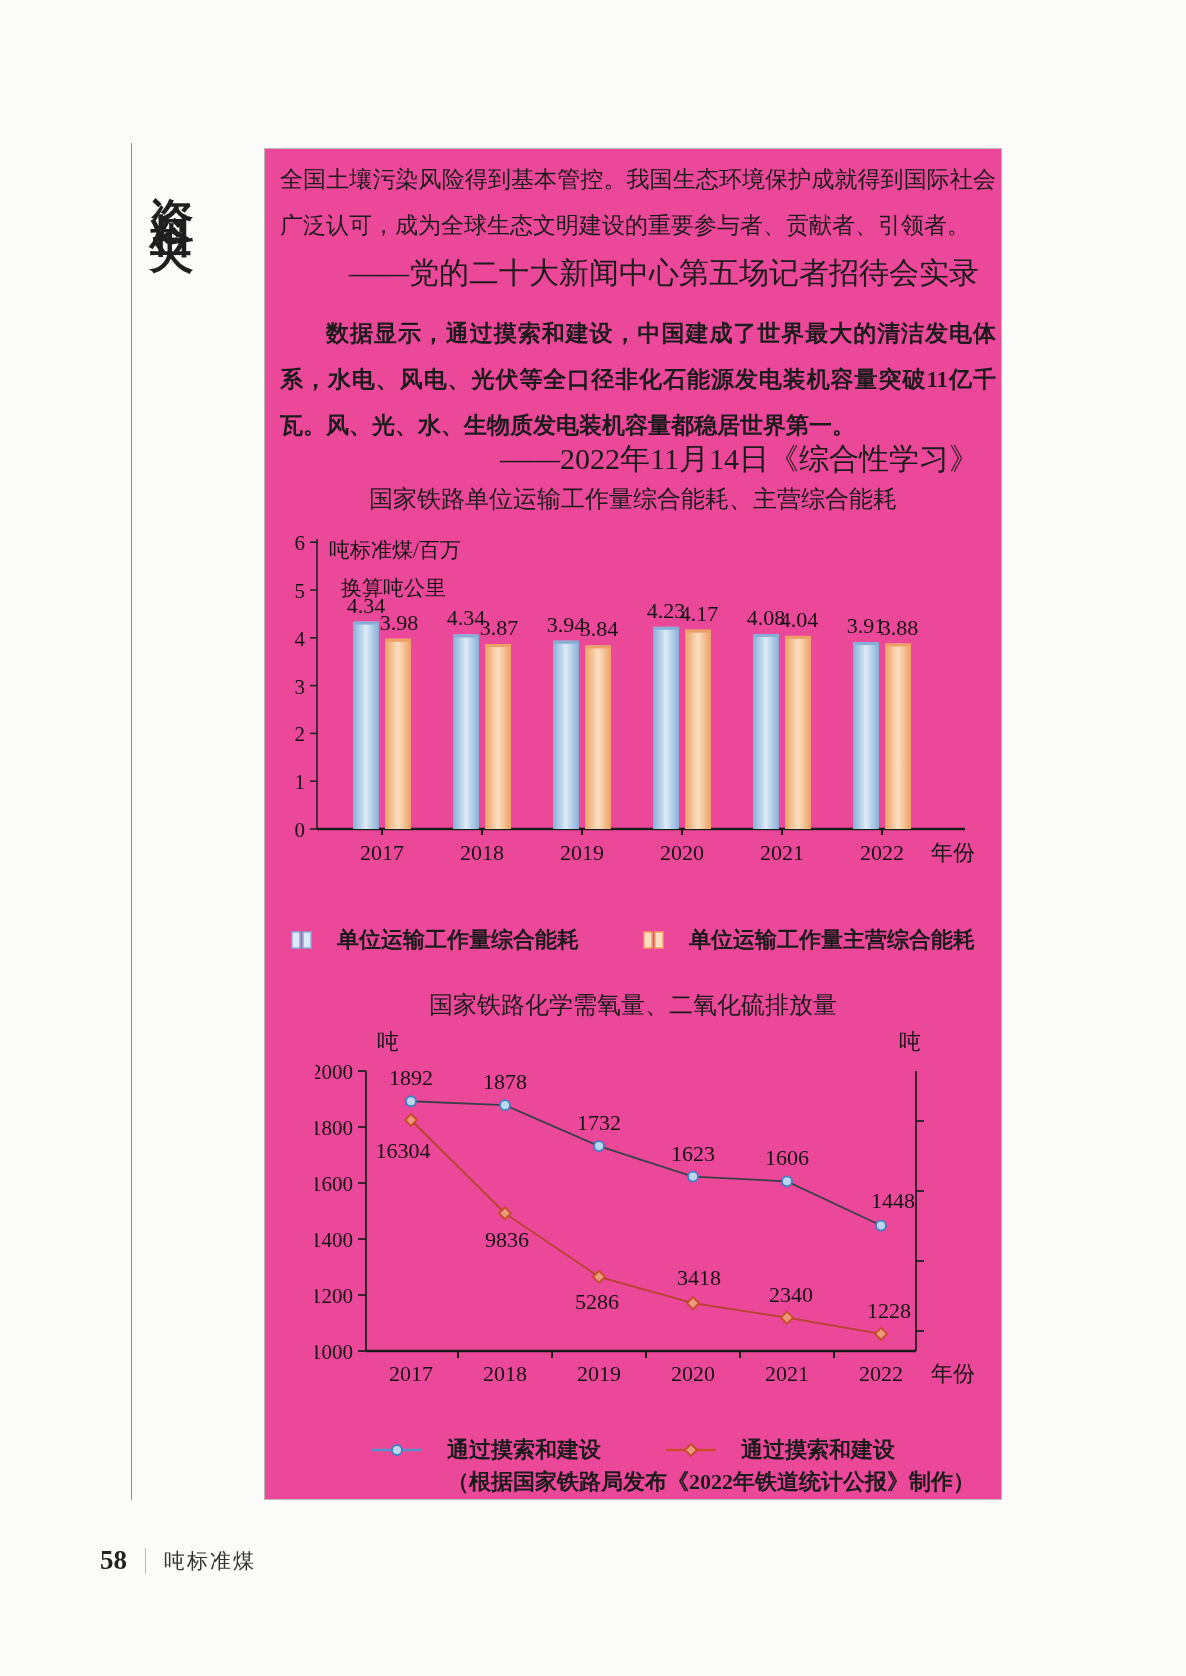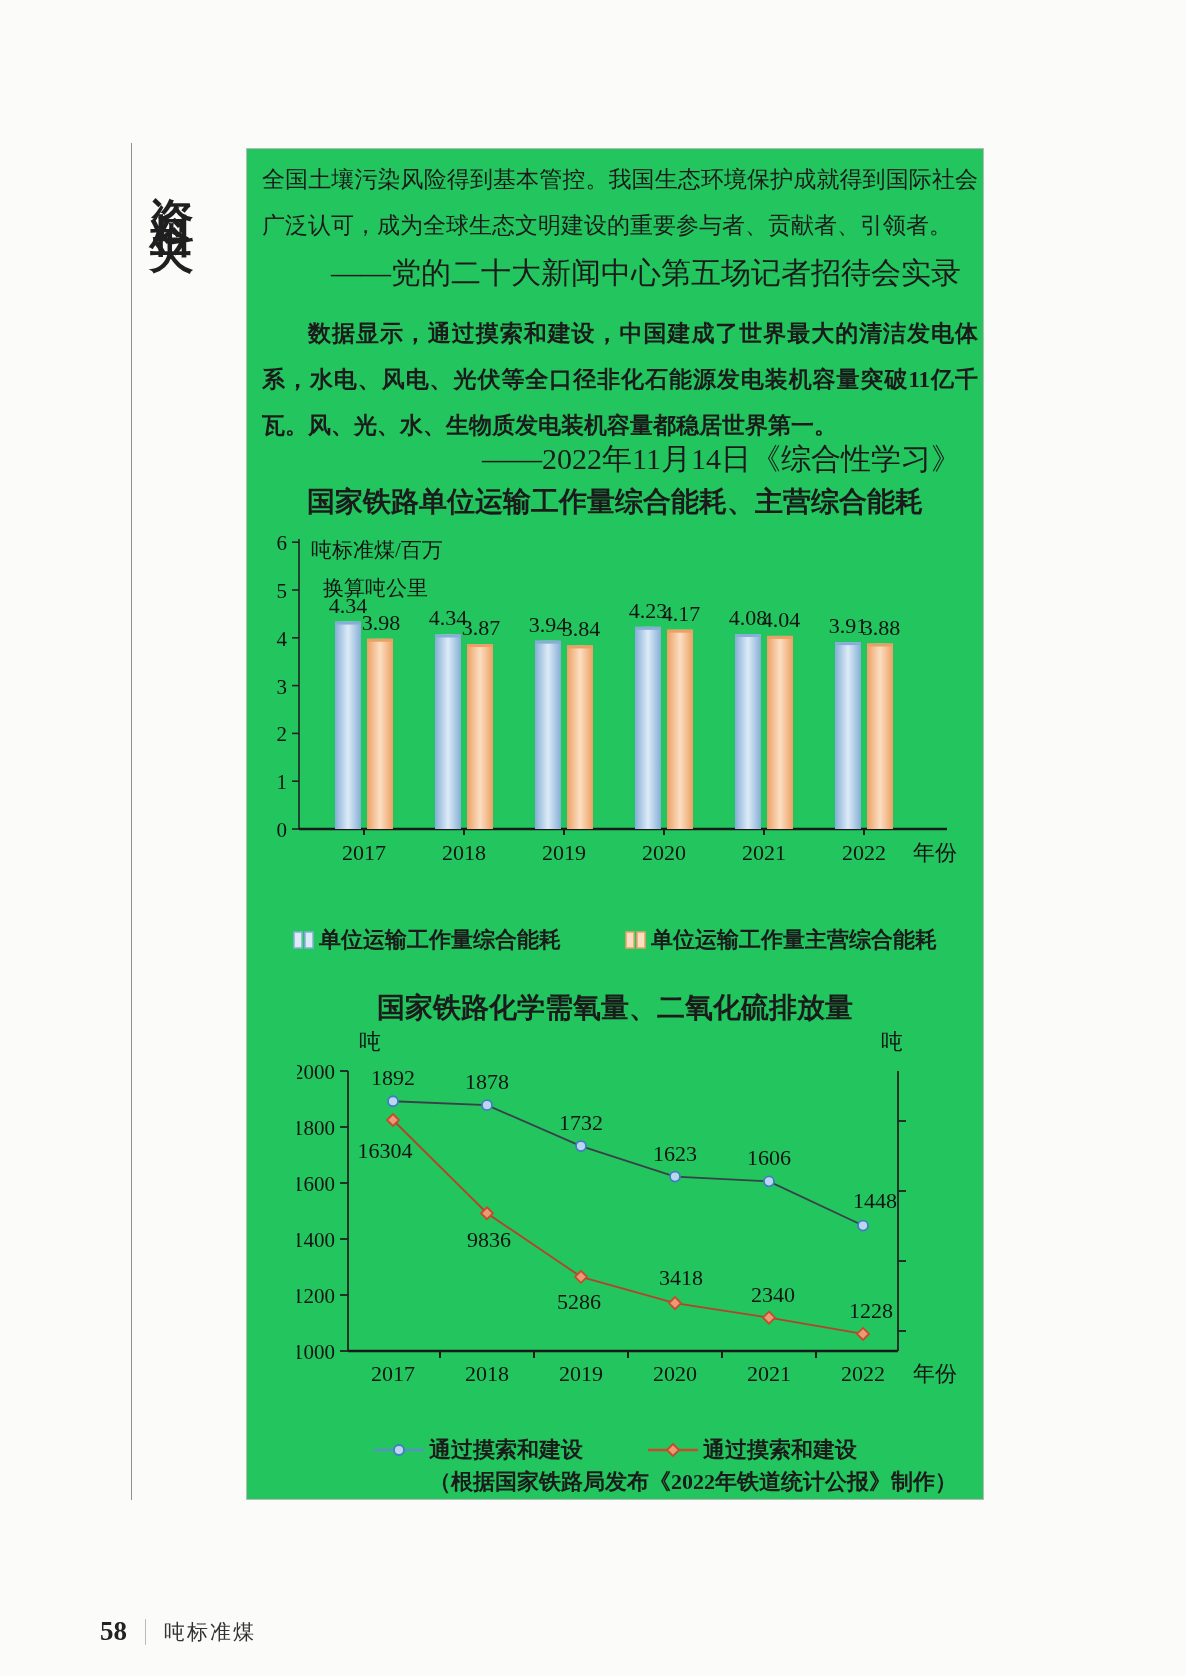--- a/index.html
+++ b/index.html
@@ -11,43 +11,43 @@
   }
   
   .side-rule{position:absolute;left:131px;top:143px;width:1px;height:1357px;background:#8f8f8f;}
   .side-label{
     position:absolute;left:142px;top:162px;
     writing-mode:vertical-rl;text-orientation:upright;
     font-size:44px;letter-spacing:16px;color:#1f1f1f;font-weight:600;
   }
   
   .content-box{
-    position:absolute;left:246px;top:148px;width:738px;height:1352px;
-    border:1px solid #b9b9b6;background:#22c55e;box-sizing:border-box;
+    position:absolute;left:264px;top:148px;width:738px;height:1352px;
+    border:1px solid #b9b9b6;background:#ec4899;box-sizing:border-box;
   }
   .para{position:absolute;left:15px;width:716px;font-size:23px;line-height:46px;text-align:justify;text-justify:inter-ideograph;}
   .para1{top:8px;}
   .para2{top:162px;text-indent:2em;font-weight:bold;}
   .cite{position:absolute;right:22px;font-size:30px;white-space:nowrap;}
   .cite1{top:104px;}
   .cite2{top:290px;}
-  .chart-title{position:absolute;left:0;width:100%;text-align:center;font-size:28px;font-weight:bold;}
+  .chart-title{position:absolute;left:0;width:100%;text-align:center;font-size:24px;font-weight:normal;}
   .bar-title{top:334px;}
   .line-title{top:840px;}
   .bar-svg{position:absolute;left:18px;top:368px;}
   .line-svg{position:absolute;left:50px;top:880px;}
   svg text{font-family:"Liberation Serif","DejaVu Serif",serif;fill:#141414;}
   .legend-row{position:absolute;left:0;width:100%;display:flex;justify-content:center;gap:64px;align-items:center;}
   .bar-legend{top:776px;}
   .line-legend{top:1286px;}
-  .legend-item{display:flex;align-items:center;gap:4px;font-size:22px;font-weight:bold;}
+  .legend-item{display:flex;align-items:center;gap:24px;font-size:22px;font-weight:bold;}
   .swatch{display:inline-block;line-height:0;}
   .source-note{position:absolute;right:26px;top:1318px;font-size:22px;font-weight:bold;white-space:nowrap;}
   
-  .footer{position:absolute;left:100px;top:1616px;display:flex;align-items:center;gap:18px;}
+  .footer{position:absolute;left:100px;top:1545px;display:flex;align-items:center;gap:18px;}
   .page-num{font-size:27px;font-weight:bold;color:#222;}
   .footer-divider{width:1px;height:26px;background:#bbb;}
   .footer-section{font-size:21px;color:#333;letter-spacing:2px;}
 </style>
 </head>
 <body>
 
 <div class="side-rule"></div>
 <div class="side-label">资料夹</div>
 

